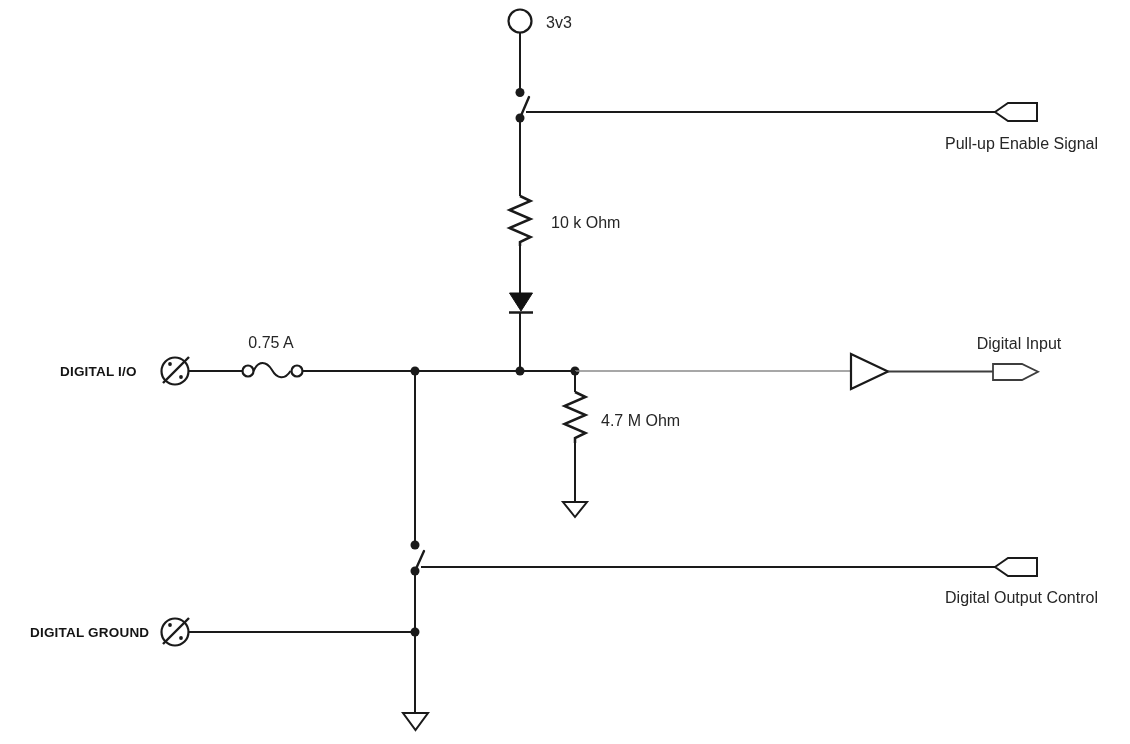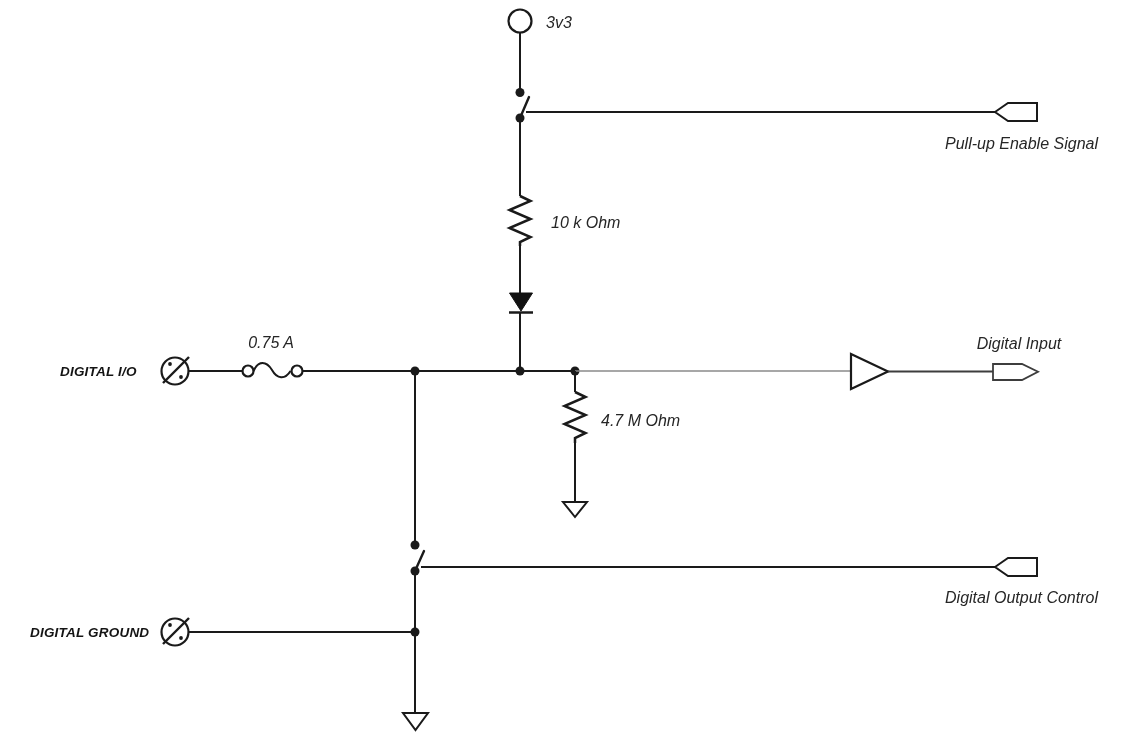--- a/index.html
+++ b/index.html
@@ -1,17 +1,17 @@
 <!DOCTYPE html>
 <html><head>
 <meta charset="utf-8">
 <style>
   html,body{margin:0;padding:0;background:#ffffff;}
   #stage{position:relative;width:1130px;height:744px;background:#ffffff;overflow:hidden;
-         font-family:"Liberation Sans", sans-serif;font-style:italic;}
+         font-family:"Liberation Sans", sans-serif;}
   svg{display:block;}
   text{fill:#262626;font-family:"Liberation Sans", sans-serif;}
   .lbl{font-size:16px;}
   .term-lbl{font-size:13.5px;font-weight:700;letter-spacing:.2px;fill:#141414;}
   .wire{stroke:#1a1a1a;stroke-width:2;fill:none;}
   .wire-thin{stroke:#8a8a8a;stroke-width:1.4;fill:none;}
   .wire-mid{stroke:#3d3d3d;stroke-width:2;fill:none;}
   .sym{stroke:#1a1a1a;stroke-width:2.2;fill:#ffffff;}
   .res{stroke:#1a1a1a;stroke-width:2.5;fill:none;stroke-linejoin:miter;}
   .dot{fill:#1a1a1a;stroke:none;}

